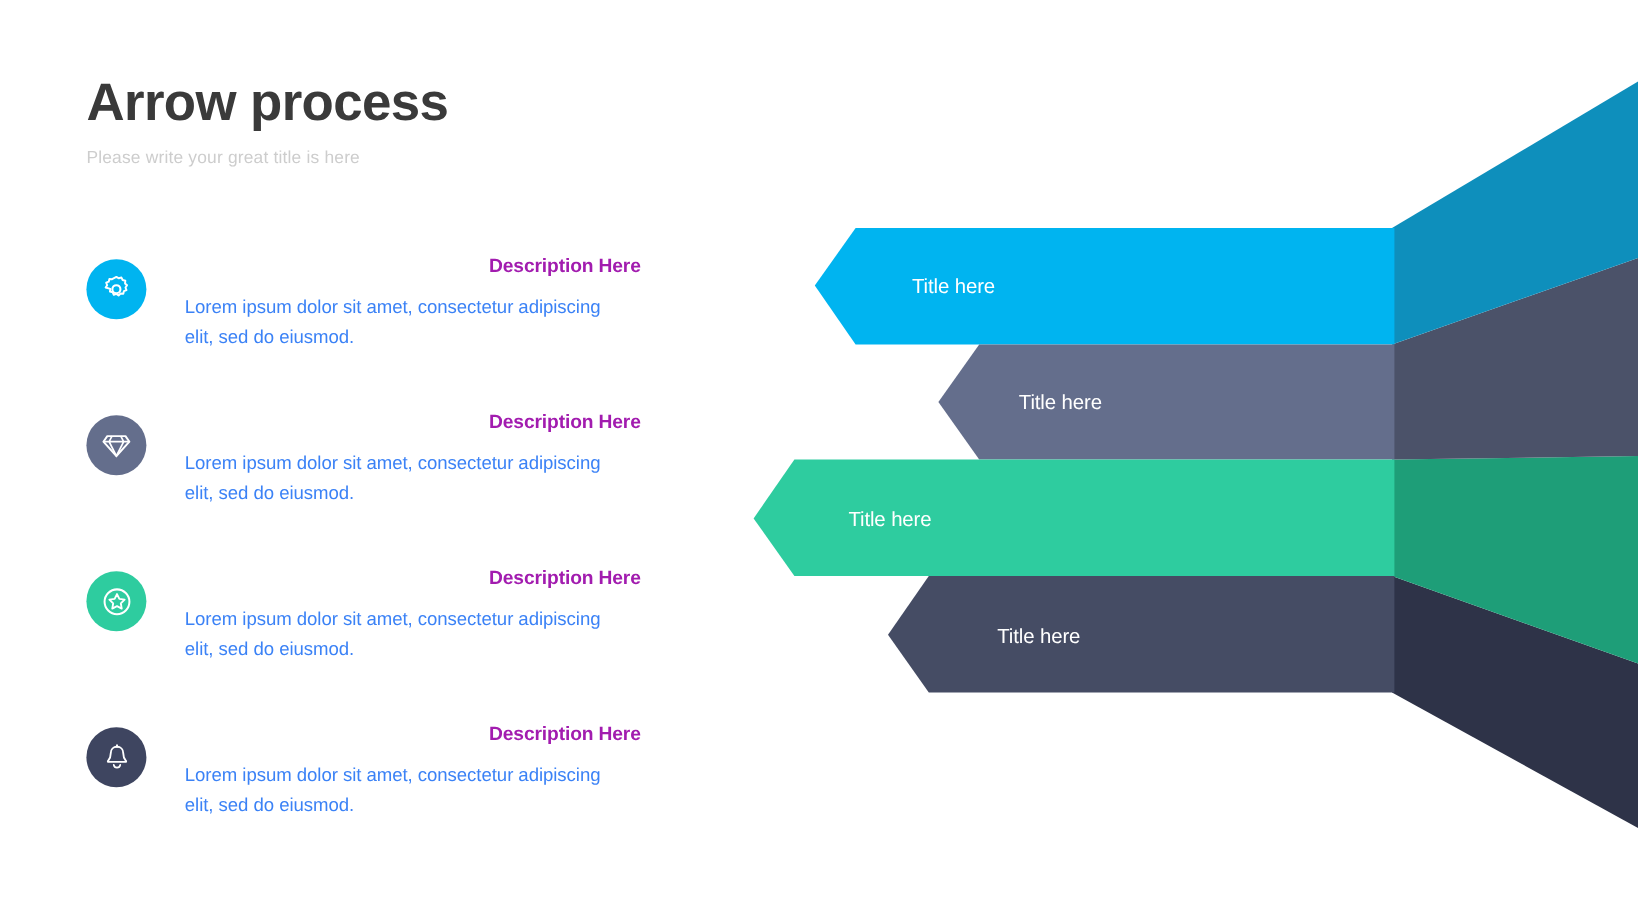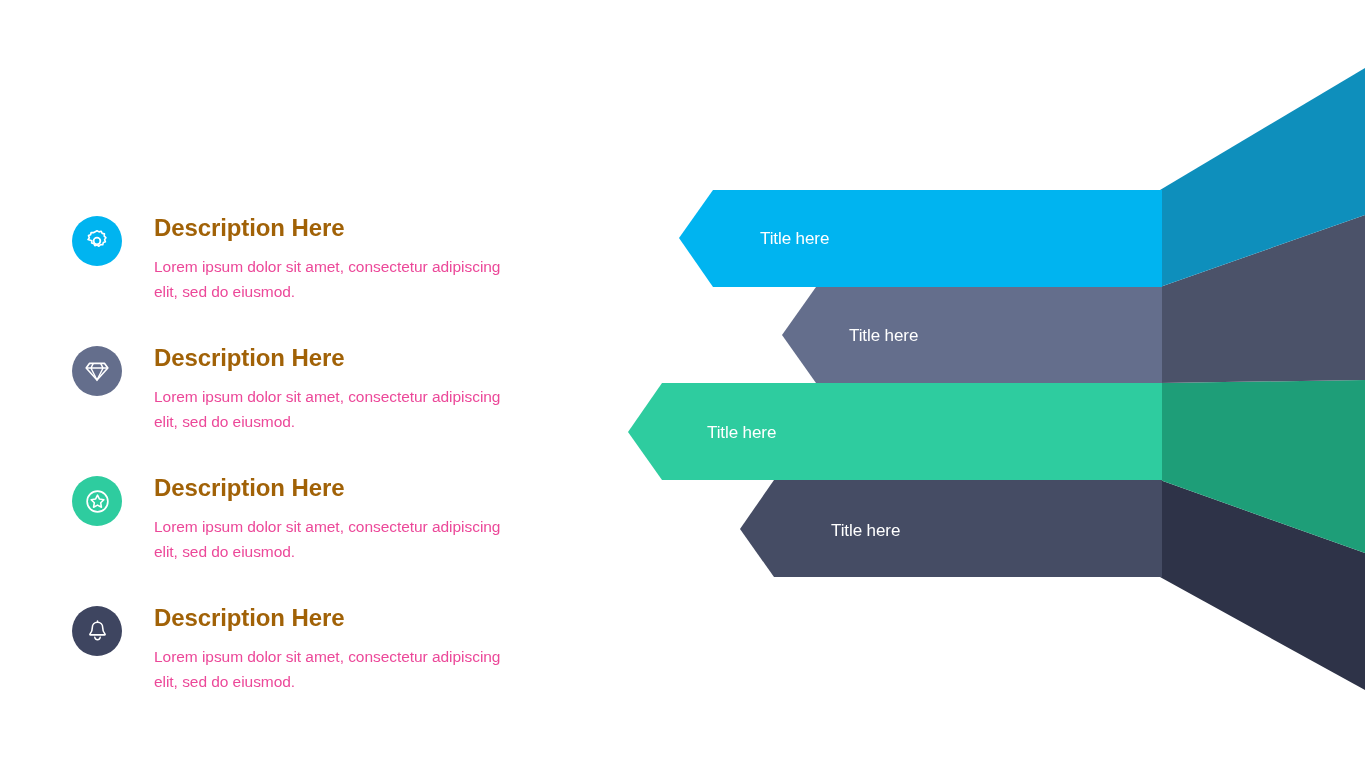--- a/index.html
+++ b/index.html
@@ -39,29 +39,30 @@
   .list-item { position: relative; height: 130px; }
   .item-icon {
     position: absolute; left: 0; top: 0;
     width: 50px; height: 50px;
     border-radius: 50%;
     display: flex; align-items: center; justify-content: center;
   }
   .item-icon svg { display: block; }
   .item-body { position: absolute; left: 82px; top: -2px; width: 380px; }
   .item-title {
-    font-size: 24px;
+    font-size: 16px;
     font-weight: bold;
-    color: #a16207;
+    color: #a21caf;
     letter-spacing: -0.1px;
     margin-bottom: 12px;
+    text-align: right;
   }
   .item-desc {
     font-size: 15.5px;
-    color: #ec4899;
+    color: #3b82f6;
     line-height: 1.62;
     letter-spacing: -0.05px;
     max-width: 350px;
   }
 
   
   .arrow-diagram {
     position: absolute;
     left: 600px; top: 0;
     width: 765px; height: 673px;
@@ -72,20 +73,24 @@
     font-family: "Liberation Sans", sans-serif;
     font-size: 17px;
     letter-spacing: -0.1px;
   }
 </style>
 </head>
 <body>
 
 <div class="slide">
 
+  <div class="header">
+    <div class="slide-title">Arrow process</div>
+    <div class="slide-subtitle">Please write your great title is here</div>
+  </div>
 
   <div class="item-list">
 
     <div class="list-item">
       <div class="item-icon" style="background:#00B4F0;">
         <svg width="26" height="26" viewBox="0 0 24 24" aria-hidden="true">
           <path d="M12 2.6l1.9 1.0 2.0-.55.9 1.9 2.05.5-.2 2.1 1.55 1.4-1.2 1.75.75 1.95-1.95.8-.5 2.05-2.1-.15-1.5 1.5-1.7-1.25-2.0.7-.9-1.9-2.05-.5.2-2.1L3.7 10.7l1.2-1.75-.75-1.95 1.95-.8.5-2.05 2.1.15z" fill="none" stroke="#ffffff" stroke-width="1.5" stroke-linejoin="round"></path>
           <circle cx="12" cy="12" r="3.1" fill="none" stroke="#ffffff" stroke-width="1.6"></circle>
         </svg>
       </div>

